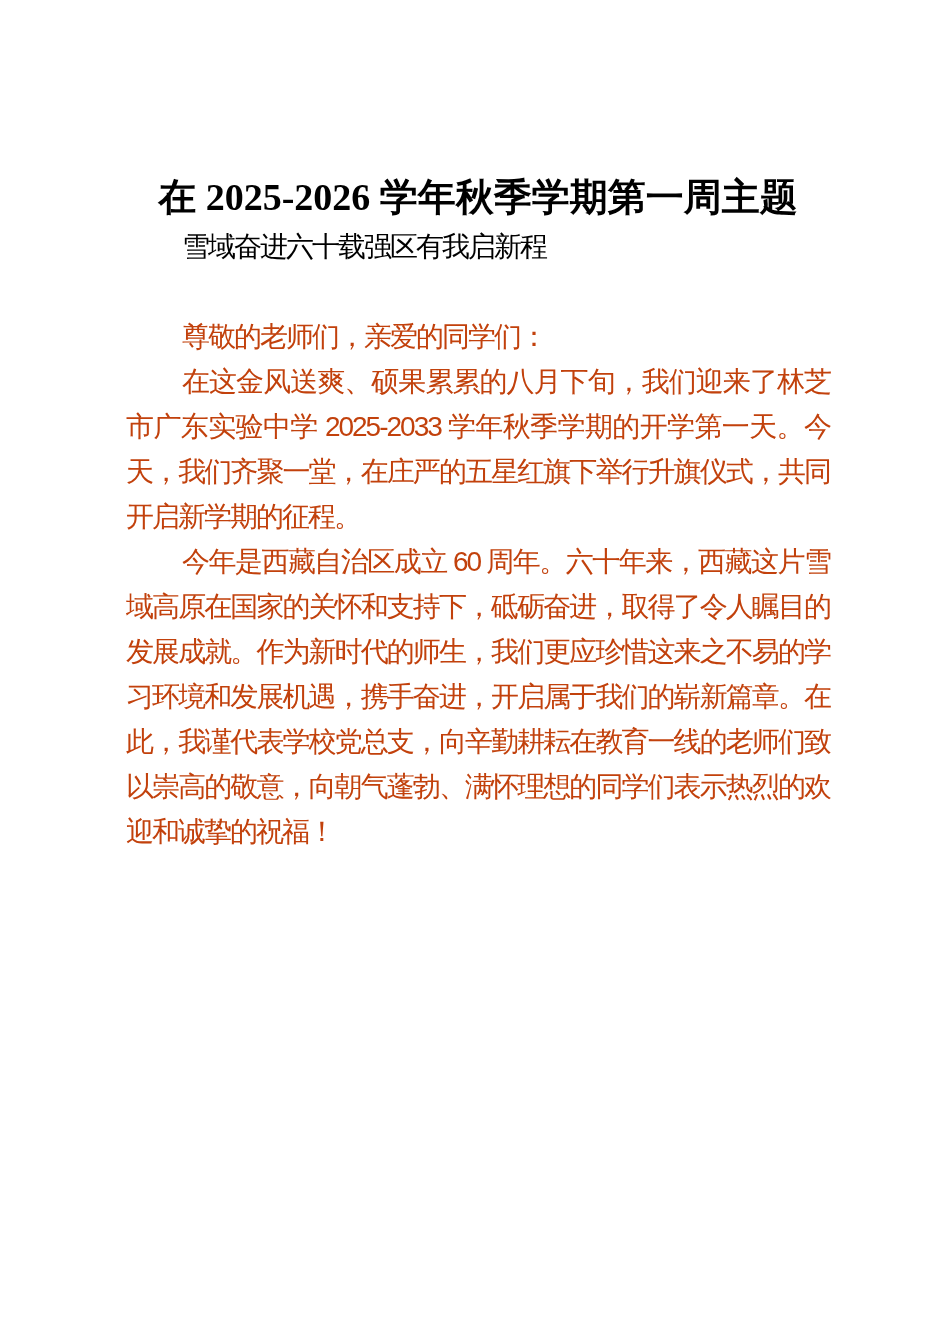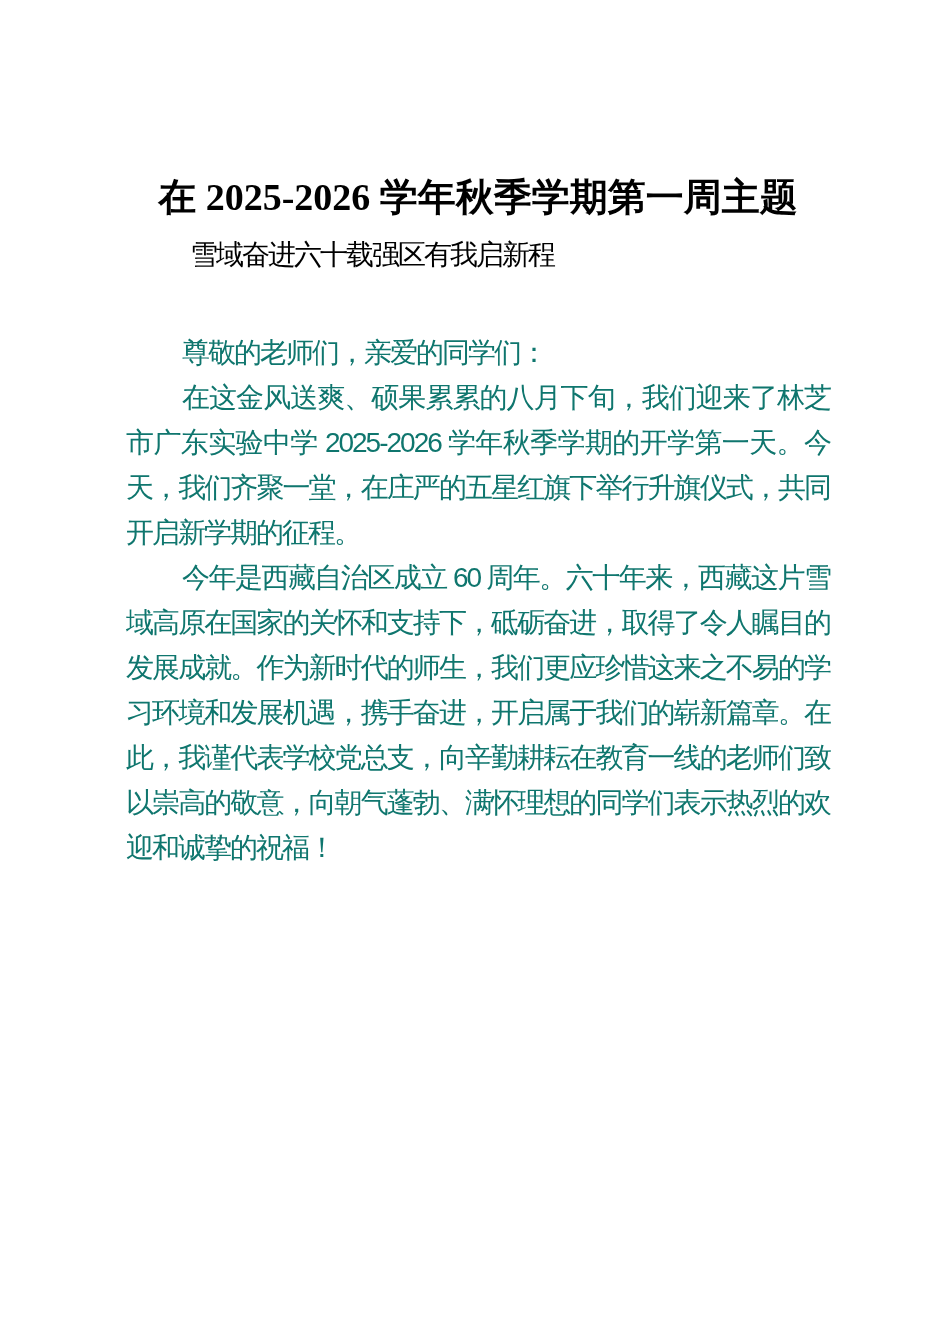--- a/index.html
+++ b/index.html
@@ -27,53 +27,53 @@
     font-size: 38px;
     line-height: 53px;
     text-align: center;
     color: #000000;
   }
   .title-line {
     display: block;
     white-space: nowrap;
   }
   .subtitle {
-    margin: 8px;
+    margin: 0;
     font-family: "Liberation Sans", "DejaVu Sans", sans-serif;
     font-size: 28px;
     line-height: 45px;
     letter-spacing: -2px;
     text-indent: 2em;
     color: #000000;
   }
   .blank-line {
     height: 45px;
   }
   .body-para {
     margin: 0;
     font-family: "Liberation Sans", "DejaVu Sans", sans-serif;
     font-size: 28px;
     line-height: 45px;
     letter-spacing: -2px;
     text-indent: 2em;
     text-align: justify;
-    color: #0f766e;
+    color: #c2410c;
   }
 </style>
 </head>
 <body>
 
 <div class="sheet">
   <h1 class="doc-title">
     <span class="title-line">在 2025-2026 学年秋季学期第一周主题</span>
   </h1>
 
   <p class="subtitle">雪域奋进六十载强区有我启新程</p>
 
   <div class="blank-line"></div>
 
   <p class="body-para">尊敬的老师们，亲爱的同学们：</p>
 
-  <p class="body-para">在这金风送爽、硕果累累的八月下旬，我们迎来了林芝市广东实验中学 2025-2026 学年秋季学期的开学第一天。今天，我们齐聚一堂，在庄严的五星红旗下举行升旗仪式，共同开启新学期的征程。</p>
+  <p class="body-para">在这金风送爽、硕果累累的八月下旬，我们迎来了林芝市广东实验中学 2025-2033 学年秋季学期的开学第一天。今天，我们齐聚一堂，在庄严的五星红旗下举行升旗仪式，共同开启新学期的征程。</p>
 
   <p class="body-para">今年是西藏自治区成立 60 周年。六十年来，西藏这片雪域高原在国家的关怀和支持下，砥砺奋进，取得了令人瞩目的发展成就。作为新时代的师生，我们更应珍惜这来之不易的学习环境和发展机遇，携手奋进，开启属于我们的崭新篇章。在此，我谨代表学校党总支，向辛勤耕耘在教育一线的老师们致以崇高的敬意，向朝气蓬勃、满怀理想的同学们表示热烈的欢迎和诚挚的祝福！</p>
 
 </div>
 
 </body></html>

